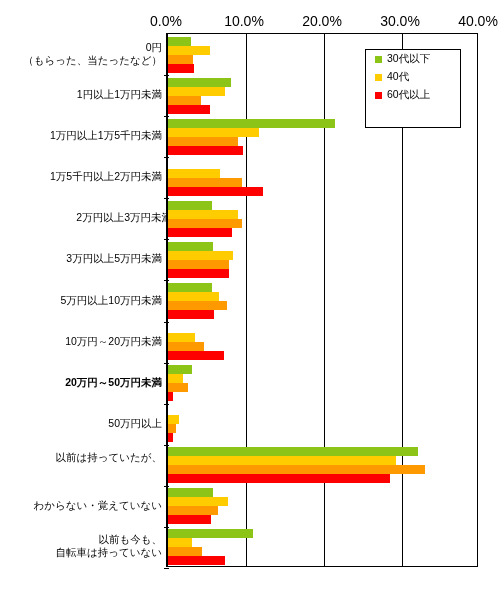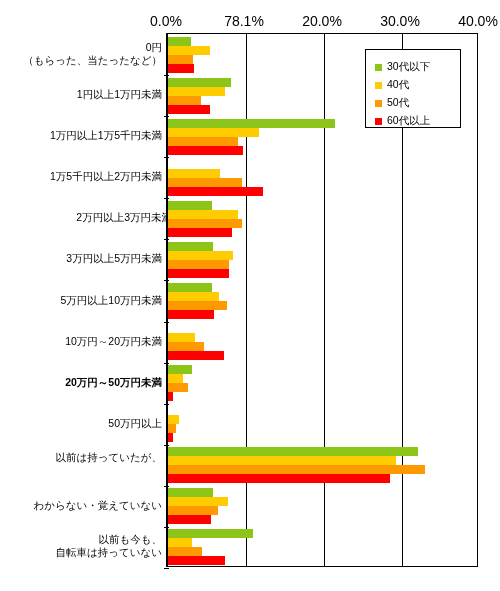--- a/index.html
+++ b/index.html
@@ -82,21 +82,21 @@
   
   #legend {
     position: absolute;
     left: 365px;
     top: 49px;
     width: 96px;
     height: 79px;
     background: #ffffff;
     border: 1px solid #000000;
     box-sizing: border-box;
-    padding: 8px 0 0 9px;
+    padding: 0 0 0 9px;
   }
   .legend-row {
     display: flex;
     align-items: center;
     height: 18px;
   }
   .legend-swatch {
     width: 7px;
     height: 7px;
     margin-right: 5px;
@@ -108,21 +108,21 @@
     white-space: nowrap;
   }
 </style>
 </head>
 <body>
 
 <div id="chart-root">
 
   <div id="xticks">
       <div class="xtick-label" style="left: 166px;">0.0%</div>
-      <div class="xtick-label" style="left: 244px;">78.1%</div>
+      <div class="xtick-label" style="left: 244px;">10.0%</div>
       <div class="xtick-label" style="left: 322px;">20.0%</div>
       <div class="xtick-label" style="left: 400px;">30.0%</div>
       <div class="xtick-label" style="left: 478px;">40.0%</div>
     </div>
 
   <div id="ycats">
       <div class="ycat-label" style="right: 338px; top: 40.5385px;">
         <span>0円</span>
         <span>（もらった、当たったなど）</span>
       </div>
@@ -242,22 +242,18 @@
   <div id="legend">
       <div class="legend-row">
         <div class="legend-swatch" style="background: rgb(140, 196, 23);"></div>
         <div class="legend-text">30代以下</div>
       </div>
       <div class="legend-row">
         <div class="legend-swatch" style="background: rgb(255, 204, 0);"></div>
         <div class="legend-text">40代</div>
       </div>
       <div class="legend-row">
-        <div class="legend-swatch" style="background: rgb(255, 153, 0);"></div>
-        <div class="legend-text">50代</div>
-      </div>
-      <div class="legend-row">
         <div class="legend-swatch" style="background: rgb(255, 0, 0);"></div>
         <div class="legend-text">60代以上</div>
       </div>
     </div>
 
 </div>
 
 </body></html>

